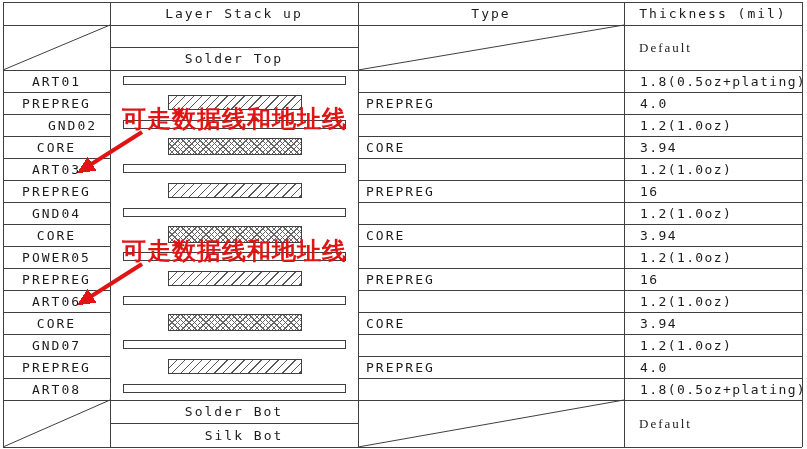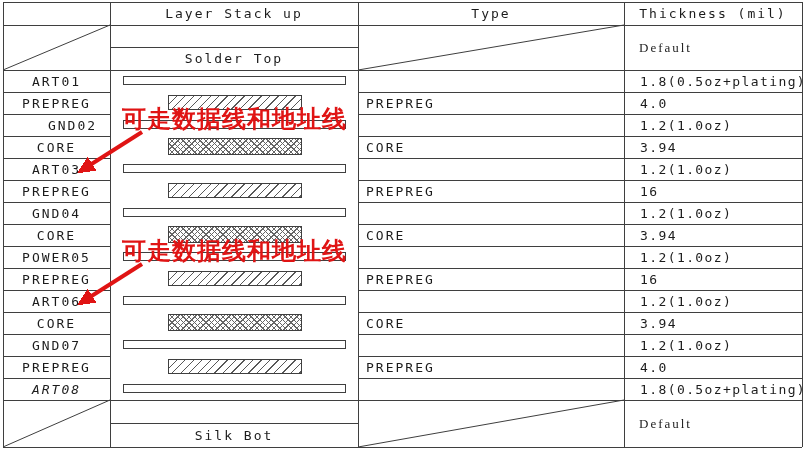--- a/index.html
+++ b/index.html
@@ -166,23 +166,24 @@
       <div class="bar core" style="left: 168px; top: 314px; width: 134px; height: 17px;"></div>
       <div class="cell padL" style="left: 358px; top: 312px; width: 266px; height: 22px;">CORE</div>
       <div class="cell thick" style="left: 624px; top: 312px; width: 178px; height: 22px;">3.94</div>
       <div class="cell center" style="left: 3px; top: 334px; width: 107px; height: 22px; text-align: center;">GND07</div>
       <div class="bar copper" style="left: 123px; top: 340px; width: 223px; height: 9px;"></div>
       <div class="cell thick" style="left: 624px; top: 334px; width: 178px; height: 22px;">1.2(1.0oz)</div>
       <div class="cell center" style="left: 3px; top: 356px; width: 107px; height: 22px;">PREPREG</div>
       <div class="bar prepreg" style="left: 168px; top: 359px; width: 134px; height: 15px;"></div>
       <div class="cell padL" style="left: 358px; top: 356px; width: 266px; height: 22px;">PREPREG</div>
       <div class="cell thick" style="left: 624px; top: 356px; width: 178px; height: 22px;">4.0</div>
-      <div class="cell center" style="left: 3px; top: 378px; width: 107px; height: 22px; font-style: italic;">ART08</div>
+      <div class="cell center" style="left: 3px; top: 378px; width: 107px; height: 22px;">ART08</div>
       <div class="bar copper" style="left: 123px; top: 384px; width: 223px; height: 9px;"></div>
       <div class="cell thick" style="left: 624px; top: 378px; width: 178px; height: 22px;">1.8(0.5oz+plating)</div>
       <div class="annotation" style="left: 122px; top: 107px;">可走数据线和地址线</div>
       <div class="annotation" style="left: 122px; top: 239px;">可走数据线和地址线</div>
     </div>
 
-  <div class="cell center" style="left:110px;top:423px;width:248px;height:24px;">Silk Bot</div>
+  <div class="cell center" style="left:110px;top:400px;width:248px;height:23px;">Solder Bot</div>
+  <div class="cell center" style="left:120px;top:423px;width:248px;height:24px;">Silk Bot</div>
   <div class="cell padL14" style="left:624px;top:400px;width:178px;height:47px;">Default</div>
 
 </div>
 
 </body></html>

